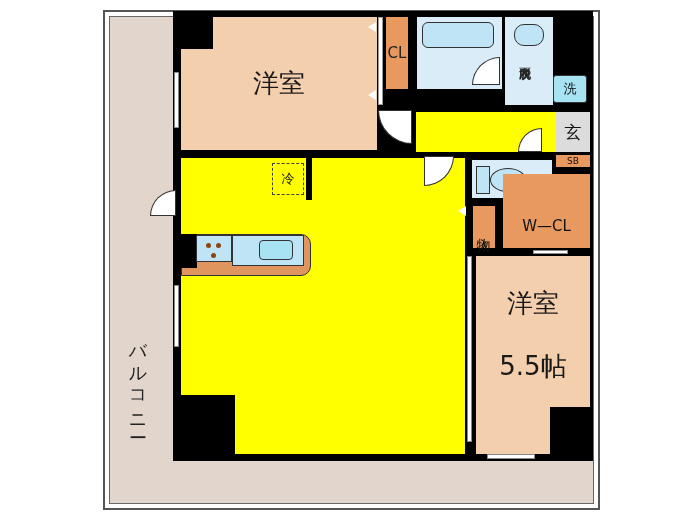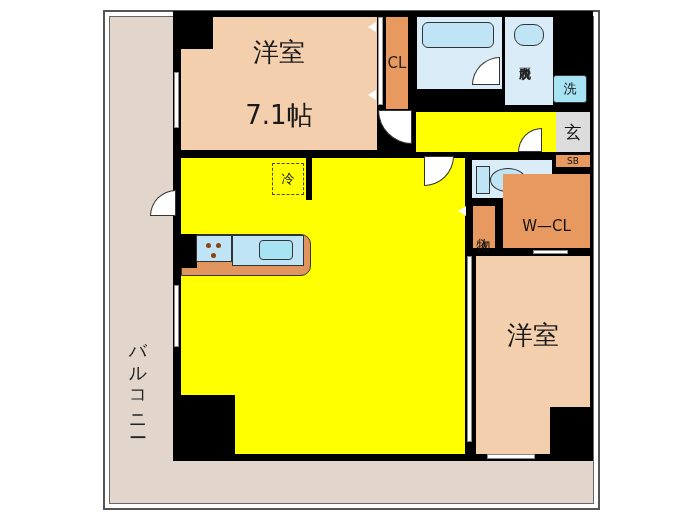--- a/index.html
+++ b/index.html
@@ -25,25 +25,24 @@
 <div class="abs balcony-outer"></div>
 <div class="abs balcony-inner"></div>
 <div class="abs tate" style="left:126px;top:330px;">バルコニー</div>
 
 <div class="abs wall" style="left:173px;top:11px;width:420px;height:450px;"></div>
 
 <div class="abs room" style="left:181px;top:17px;width:196px;height:133px;background:#f3cfae;"></div>
 <div class="abs wall" style="left:181px;top:17px;width:32px;height:32px;"></div>
 <div class="abs room" style="left:181px;top:17px;width:196px;height:133px;flex-direction:column;">
   <span class="label">洋室</span>
-  <span class="label">7.1帖</span>
 </div>
 <div class="abs window" style="left:174px;top:72px;width:5px;height:56px;"></div>
 
-<div class="abs orange room" style="left:386px;top:17px;width:22px;height:92px;flex-direction:column;">
+<div class="abs orange room" style="left:386px;top:17px;width:22px;height:72px;flex-direction:column;">
   <span class="label-small" style="font-size:15px;">CL</span>
 </div>
 <div class="abs" style="left:378px;top:17px;width:5px;height:88px;background:#fff;border:1px solid #999;"></div>
 <div class="abs tri" style="left:368px;top:22px;border-right:8px solid #fff;"></div>
 <div class="abs tri" style="left:368px;top:90px;border-right:8px solid #fff;"></div>
 
 <div class="abs" style="left:417px;top:17px;width:85px;height:72px;background:#d9ecf8;"></div>
 <div class="abs fixture" style="left:422px;top:22px;width:72px;height:26px;border-radius:6px;"></div>
 <div class="abs door-arc" style="left:472px;top:57px;width:28px;height:28px;border-radius:28px 0 0 0;"></div>
 
@@ -94,16 +93,17 @@
 </div>
 <div class="abs orange room" style="left:503px;top:174px;width:87px;height:74px;">
   <span style="font-size:15px;margin-top:30px;">W—CL</span>
 </div>
 <div class="abs tri" style="left:458px;top:206px;border-right:8px solid #fff;"></div>
 
 <div class="abs" style="left:476px;top:256px;width:114px;height:198px;background:#f3cfae;"></div>
 <div class="abs wall" style="left:550px;top:407px;width:42px;height:50px;"></div>
 <div class="abs room" style="left:476px;top:300px;width:114px;height:70px;flex-direction:column;">
   <span class="label">洋室</span>
+  <span class="label">5.5帖</span>
 </div>
 <div class="abs window" style="left:467px;top:256px;width:5px;height:186px;"></div>
 <div class="abs window" style="left:487px;top:454px;width:48px;height:5px;"></div>
 <div class="abs window" style="left:533px;top:250px;width:35px;height:4px;"></div>
 
 </body></html>

